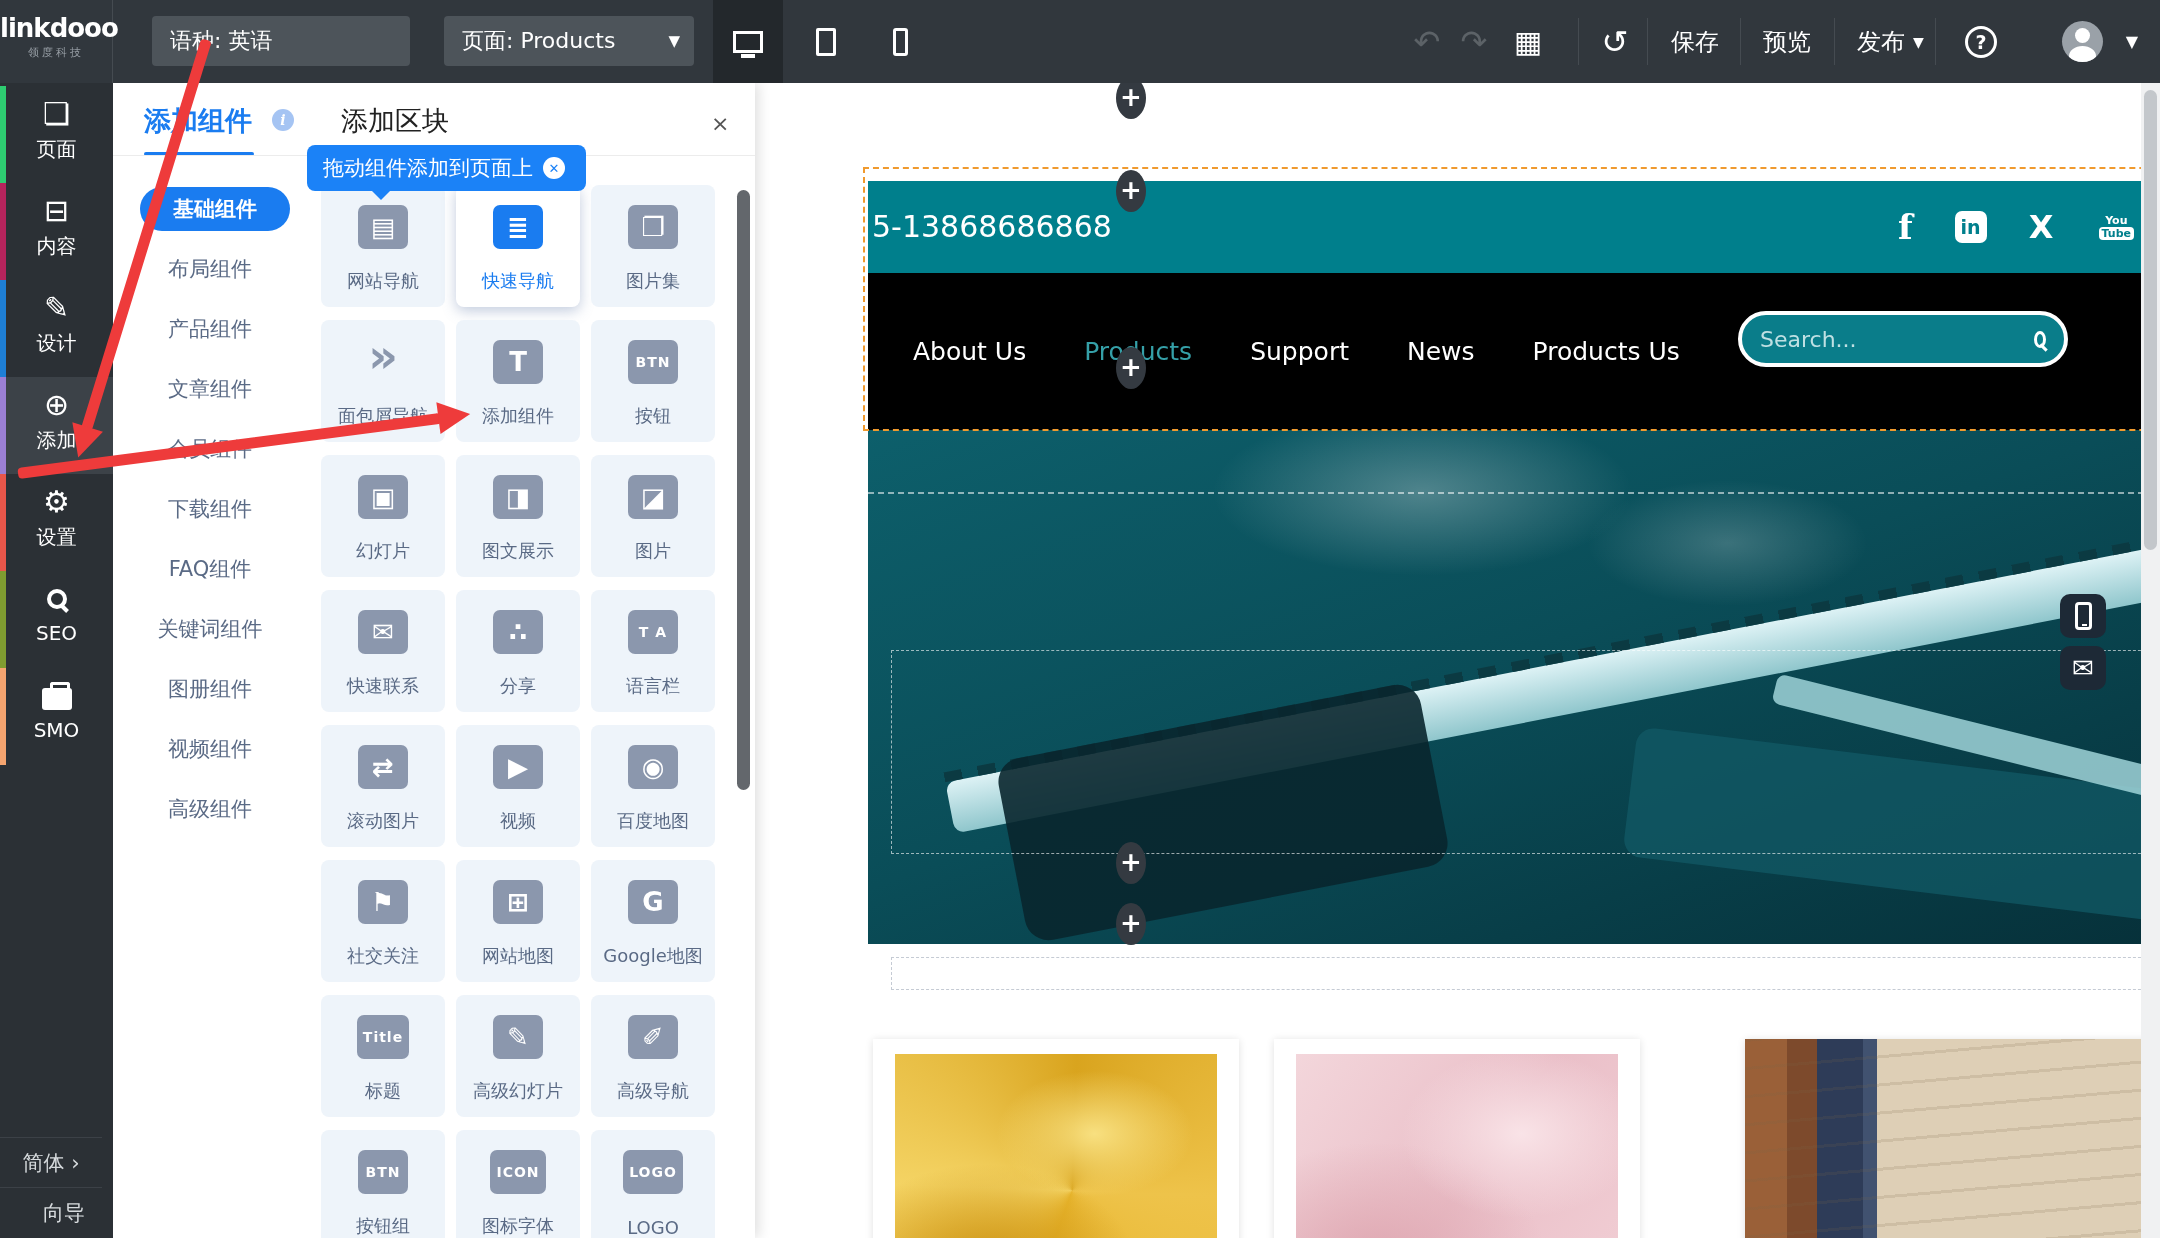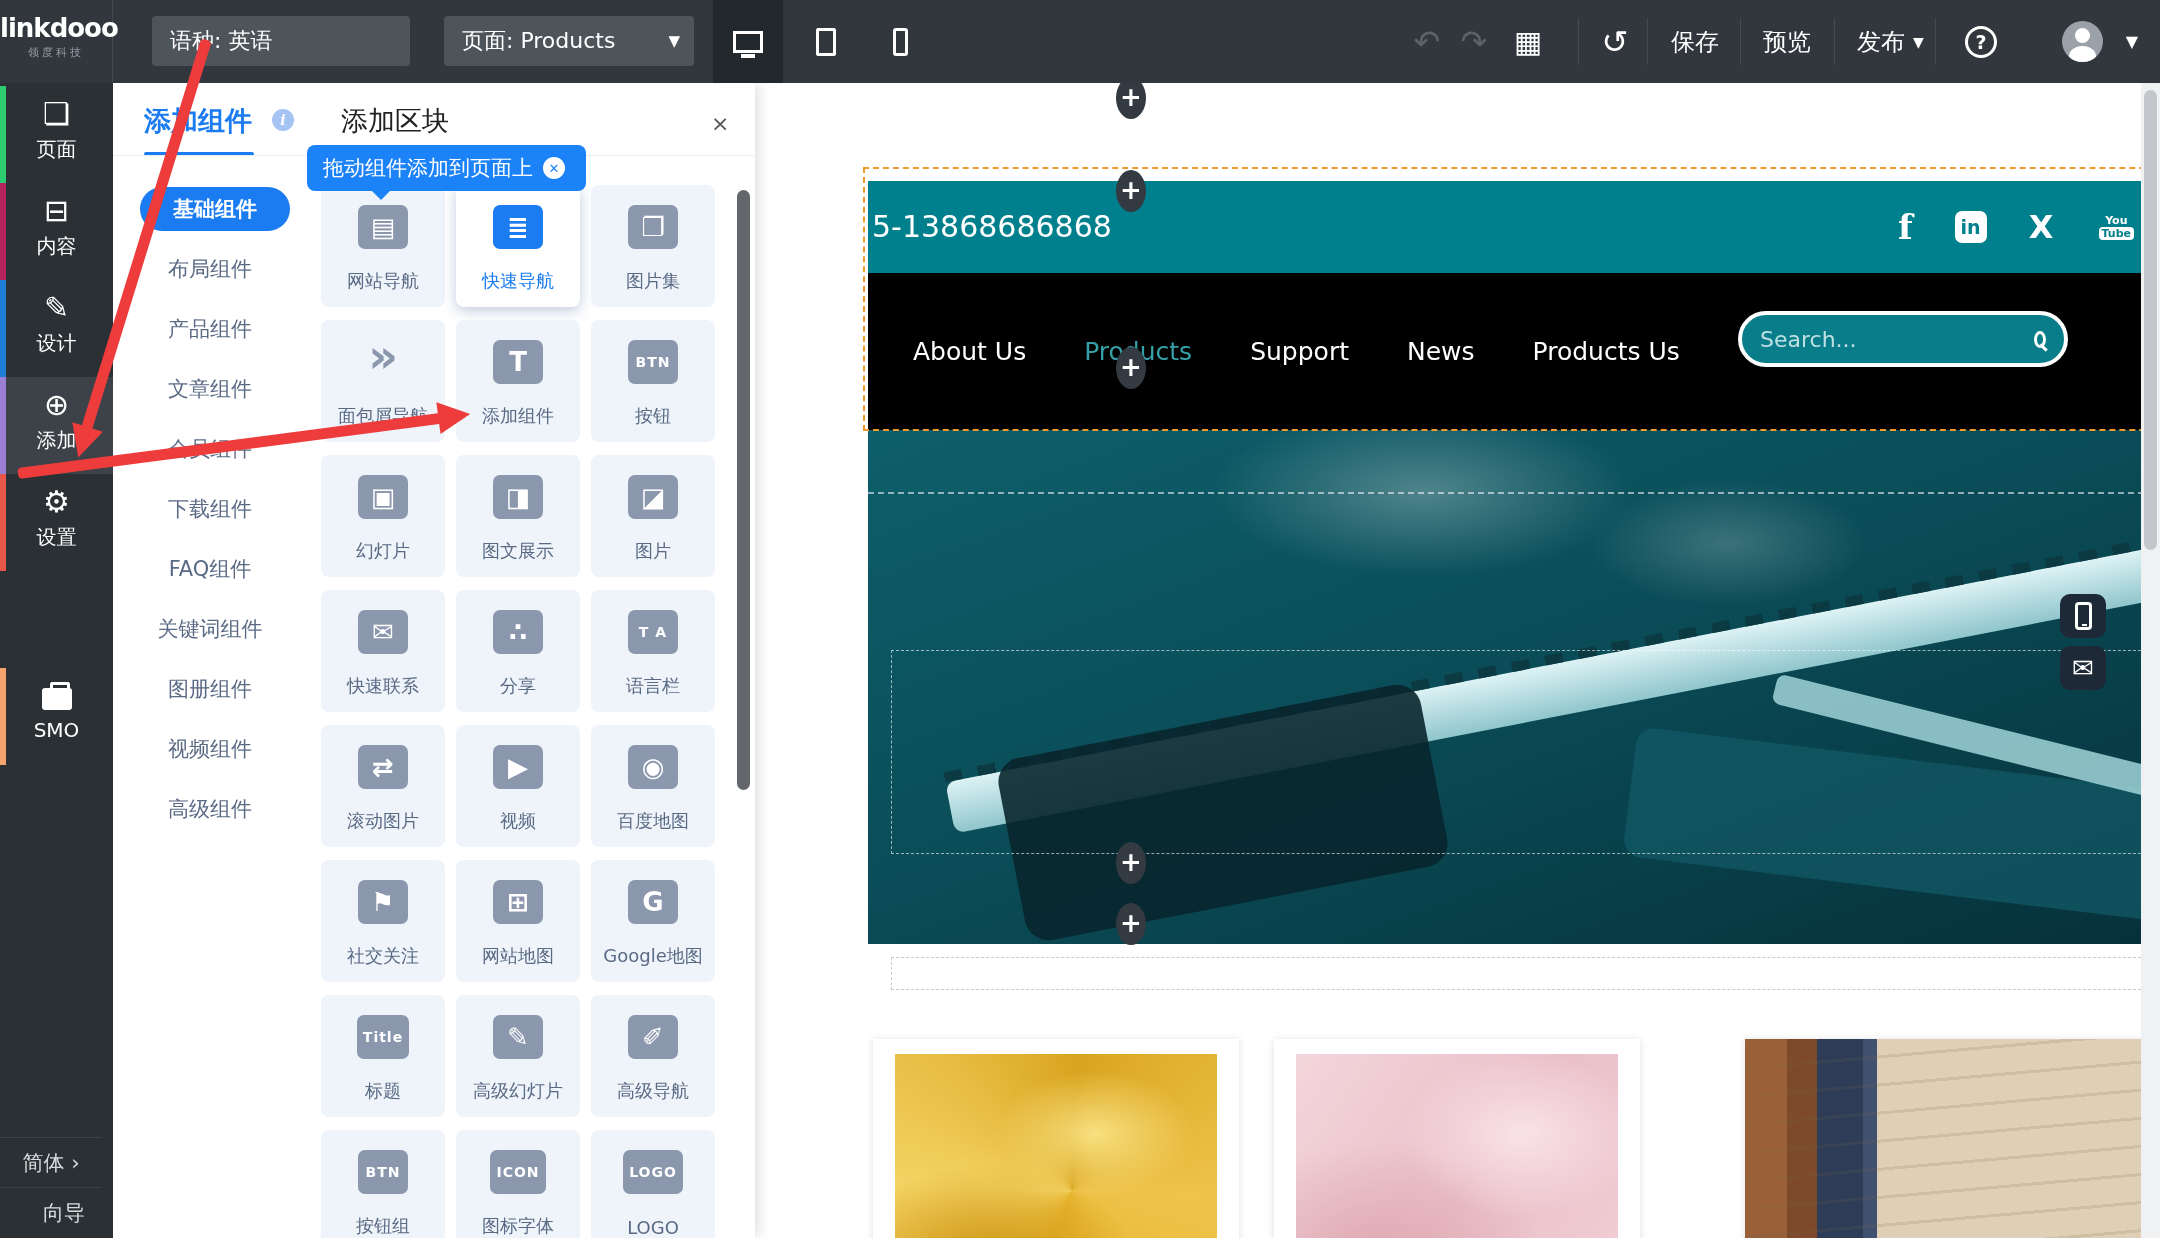--- a/index.html
+++ b/index.html
@@ -337,20 +337,25 @@
     <div class="snav active" style="top: 294px;">
       <span class="stripe" style="background: rgb(155, 127, 212);"></span>
       <span class="sicon">⊕</span>
       <span class="slabel">添加</span>
     </div>
     <div class="snav" style="top: 391px;">
       <span class="stripe" style="background: rgb(232, 86, 74);"></span>
       <span class="sicon">⚙</span>
       <span class="slabel">设置</span>
     </div>
+    <div class="snav" style="top: 488px;">
+      <span class="stripe" style="background: rgb(127, 156, 48);"></span>
+      <span class="sicon"><span class="mag"></span></span>
+      <span class="slabel">SEO</span>
+    </div>
     <div class="snav" style="top: 585px;">
       <span class="stripe" style="background: rgb(245, 164, 111);"></span>
       <span class="sicon"><span class="brief"></span></span>
       <span class="slabel">SMO</span>
     </div>
     <div class="sfoot" style="top: 1054px;">简体  ›</div>
     <div class="sfoot" style="top: 1104px; padding-left: 26px;">向导</div>
   </div>
 
 <div class="arrow" style="left:207px;top:40px;transform:rotate(107.14deg);">

